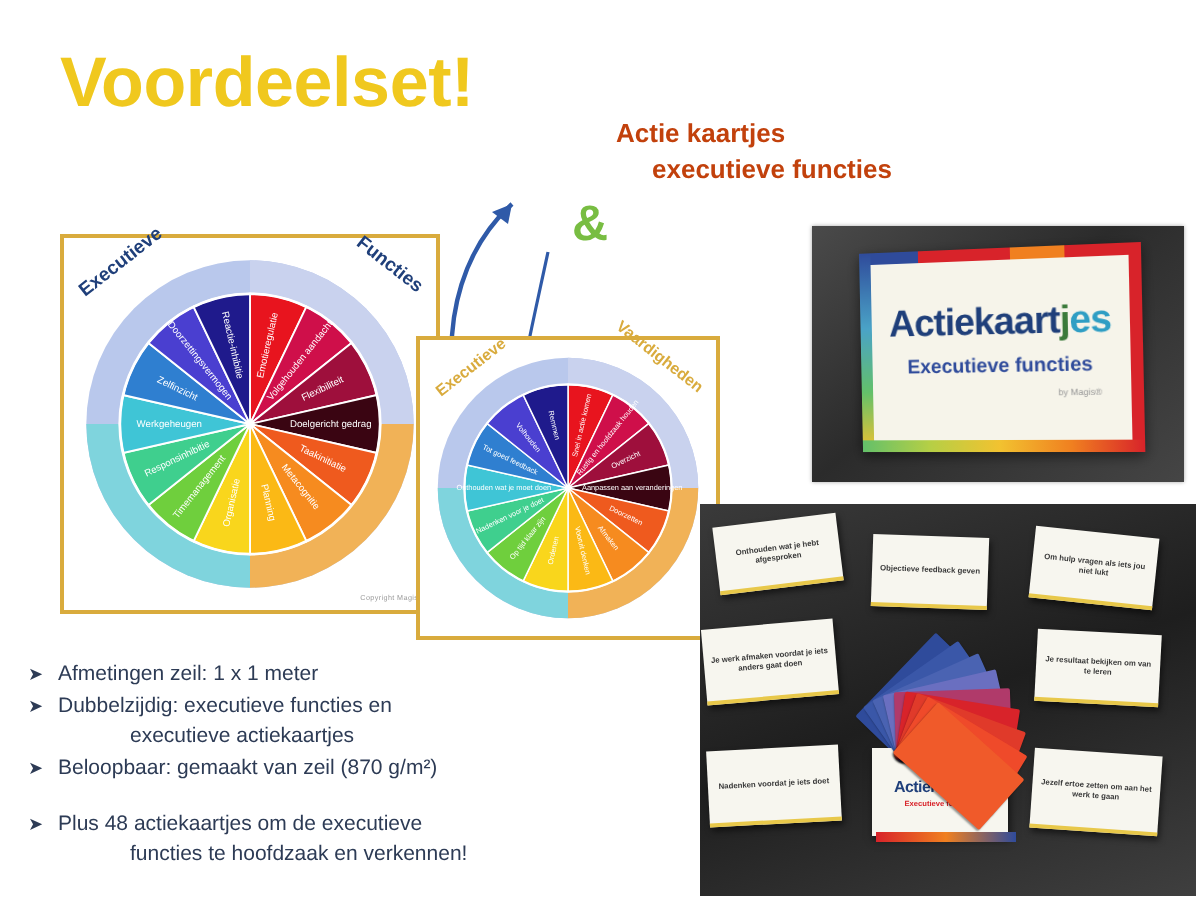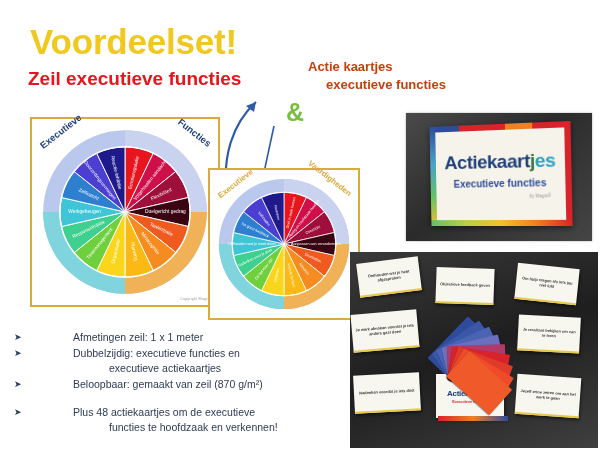--- a/index.html
+++ b/index.html
@@ -287,30 +287,29 @@
     margin-bottom: 1px;
   }
   .bullet-row.spaced { margin-top: 13px; }
   .bullet-marker {
     color: #2d3b55;
     font-size: 9px;
     width: 15px;
     flex: 0 0 15px;
     padding-top: 1px;
   }
-  .bullet-text { flex: 1 1 auto; margin-left: 44px; }
+  .bullet-text { flex: 1 1 auto; }
   .bullet-text .indent { display: block; padding-left: 36px; }
 </style>
 </head>
 <body>
 
 <div class="slide">
 
   <div class="title-main">Voordeelset!</div>
-  <div class="title-sub-left">Zeil executieve functies</div>
   <div class="title-right">
     <span>Actie kaartjes</span>
     <span class="line2">executieve functies</span>
   </div>
   <div class="ampersand">&amp;</div>
 
   <svg class="arrow-svg" viewBox="0 0 80 110">
     <path d="M 28 106 C 20 60, 34 26, 56 6" fill="none" stroke="#2f5aa8" stroke-width="2.2"></path>
     <path d="M 56 6 L 46 10 L 54 16 Z" fill="#2f5aa8"></path>
     <path d="M 74 30 C 68 58, 62 84, 58 108" fill="none" stroke="#2f5aa8" stroke-width="1.6"></path>

